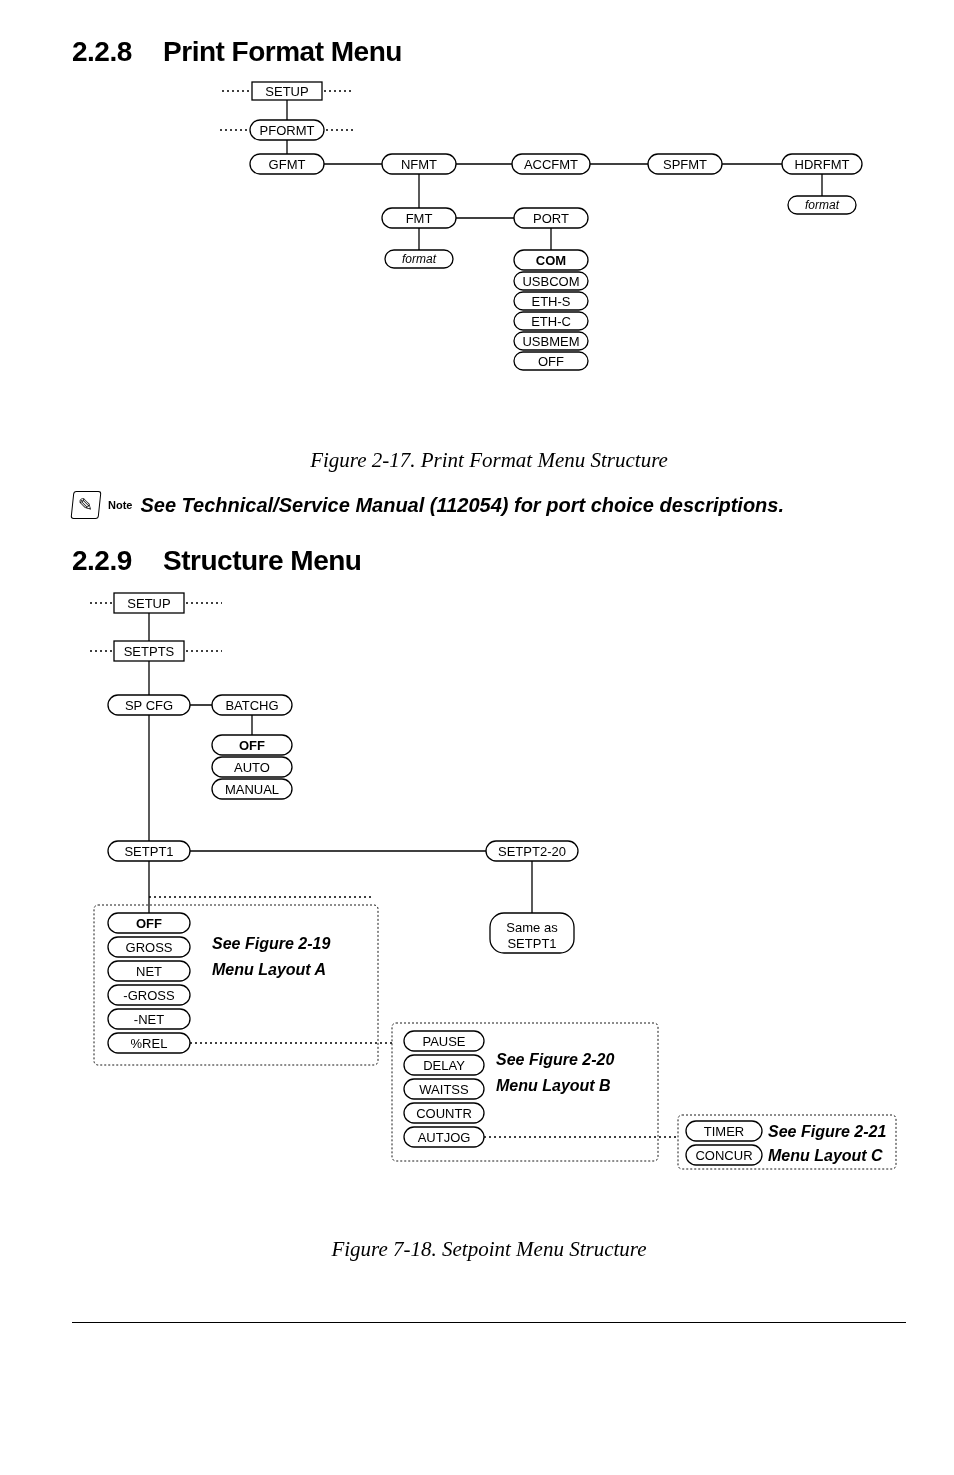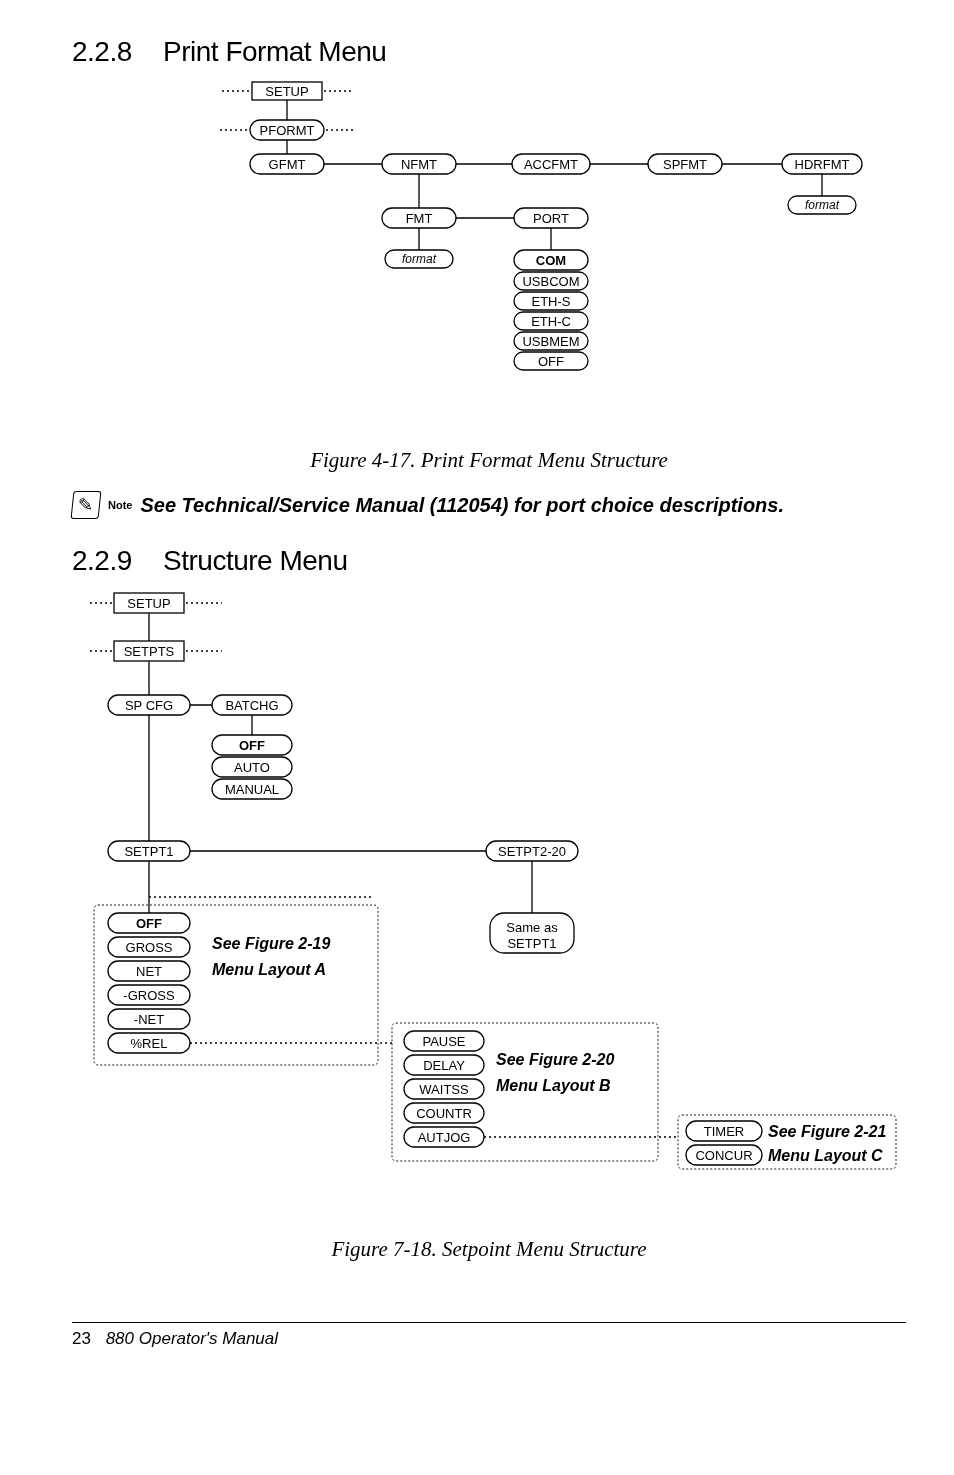--- a/index.html
+++ b/index.html
@@ -1,21 +1,21 @@
 <!DOCTYPE html>
 <html><head>
 <meta charset="utf-8">
 <style>
   * { box-sizing: border-box; margin: 0; padding: 0; }
   html, body { width: 954px; background: #fff; font-family: Arial, Helvetica, sans-serif; }
   body { padding: 36px 48px 40px 72px; }
 
   h2.section {
     font-family: "Arial Black", Arial, sans-serif;
-    font-weight: 400;
+    font-weight: 700;
     font-size: 28px;
     letter-spacing: -0.5px;
     margin-bottom: 10px;
   }
   h2.section .num { display:inline-block; margin-right: 24px; }
 
   .diagram-wrap { width: 100%; }
   svg text { font-family: Arial, Helvetica, sans-serif; }
   .caption {
     text-align:center;
@@ -114,21 +114,21 @@
   <rect class="box" x="442" y="214" width="74" height="18" rx="9"></rect>
   <text class="txt" x="479" y="223">ETH-S</text>
   <rect class="box" x="442" y="234" width="74" height="18" rx="9"></rect>
   <text class="txt" x="479" y="243">ETH-C</text>
   <rect class="box" x="442" y="254" width="74" height="18" rx="9"></rect>
   <text class="txt" x="479" y="263">USBMEM</text>
   <rect class="box" x="442" y="274" width="74" height="18" rx="9"></rect>
   <text class="txt" x="479" y="283">OFF</text>
 </svg>
 </div>
-<div class="caption">Figure 4-17. Print Format Menu Structure</div>
+<div class="caption">Figure 2-17. Print Format Menu Structure</div>
 
 <div class="noteline">
   <div class="noteicon">
       <span>✎</span>
     </div>
   <span class="notelabel">Note</span>
   <span class="notetext">See Technical/Service Manual (112054) for port choice descriptions.</span>
 </div>
 
 <h2 class="section">
@@ -231,17 +231,13 @@
   <rect class="box" x="614" y="558" width="76" height="20" rx="10"></rect>
   <text class="txt" x="652" y="568">CONCUR</text>
   <text class="ref" x="696" y="544">See Figure 2-21</text>
   <text class="ref" x="696" y="568">Menu Layout C</text>
 </svg>
 </div>
 <div class="caption">Figure 7-18. Setpoint Menu Structure</div>
 
 <div class="footer">
   <hr>
-  <div class="footer-text">
-    <span class="pn">23</span>
-    <span>880 Operator's  Manual</span>
-  </div>
 </div>
 
 </body></html>

